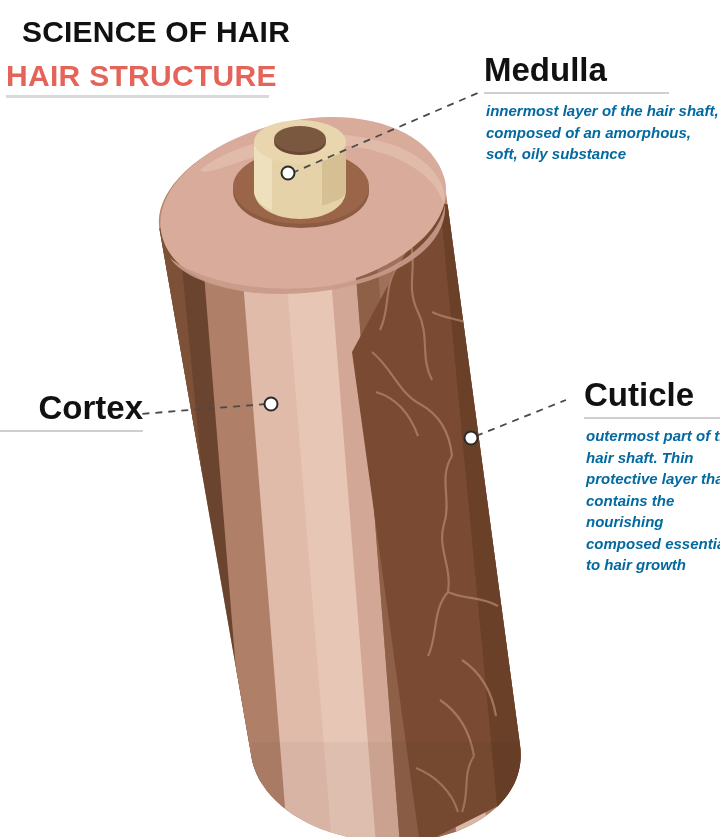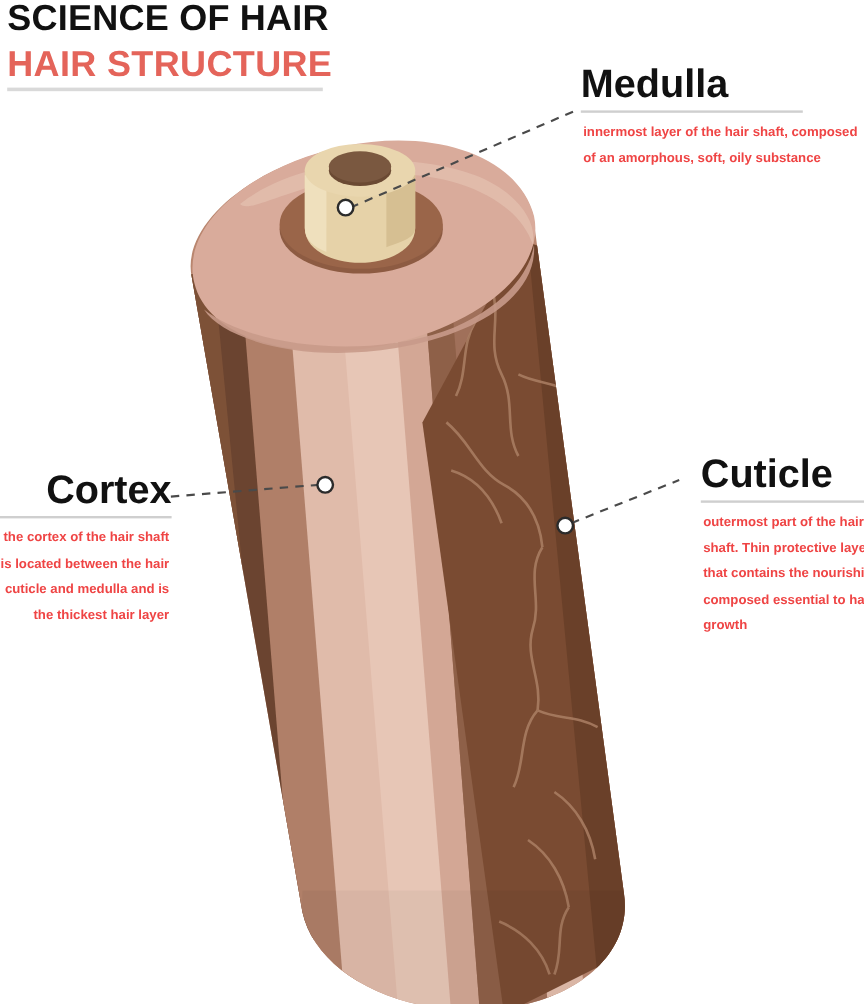--- a/index.html
+++ b/index.html
@@ -29,21 +29,21 @@
     left: 6px;
     top: 0px;
     width: 380px;
   }
   #main-title {
     font-size: 30px;
     font-weight: bold;
     letter-spacing: 0.2px;
     color: #111111;
     line-height: 32px;
-    margin: 0;
+    margin: 16px;
     padding: 0 0 0 0;
     white-space: nowrap;
   }
   #sub-title {
     font-size: 30px;
     font-weight: bold;
     letter-spacing: 0.3px;
     color: #e4645a;
     line-height: 24px;
     margin-top: 10px;
@@ -65,24 +65,25 @@
     line-height: 36px;
     white-space: nowrap;
   }
   .callout-rule {
     height: 2px;
     background: #cfcfcf;
     margin-top: 4px;
     margin-bottom: 6px;
   }
   .callout-body {
-    font-size: 11px;
-    font-weight: bold;
-    color: #ef4444;
+    font-size: 15px;
+    font-weight: bold;
+    color: #0369a1;
     line-height: 21.5px;
+    font-style: italic;
   }
 
   
   #callout-medulla { left: 484px; top: 52px; width: 236px; }
   #callout-medulla .callout-rule { width: 185px; }
   #callout-medulla .callout-body { padding-left: 2px; }
 
   
   #callout-cuticle { left: 584px; top: 377px; width: 158px; }
   #callout-cuticle .callout-rule { width: 158px; }
@@ -227,16 +228,15 @@
 
   <div class="callout" id="callout-cuticle">
     <div class="callout-heading">Cuticle</div>
     <div class="callout-rule"></div>
     <div class="callout-body">outermost part of the hair shaft. Thin protective layer that contains the nourishing composed essential to hair growth</div>
   </div>
 
   <div class="callout" id="callout-cortex">
     <div class="callout-heading">Cortex</div>
     <div class="callout-rule"></div>
-    <div class="callout-body">the cortex of the hair shaft is located between the hair cuticle and medulla and is the thickest hair layer</div>
   </div>
 
 </div>
 
 </body></html>

